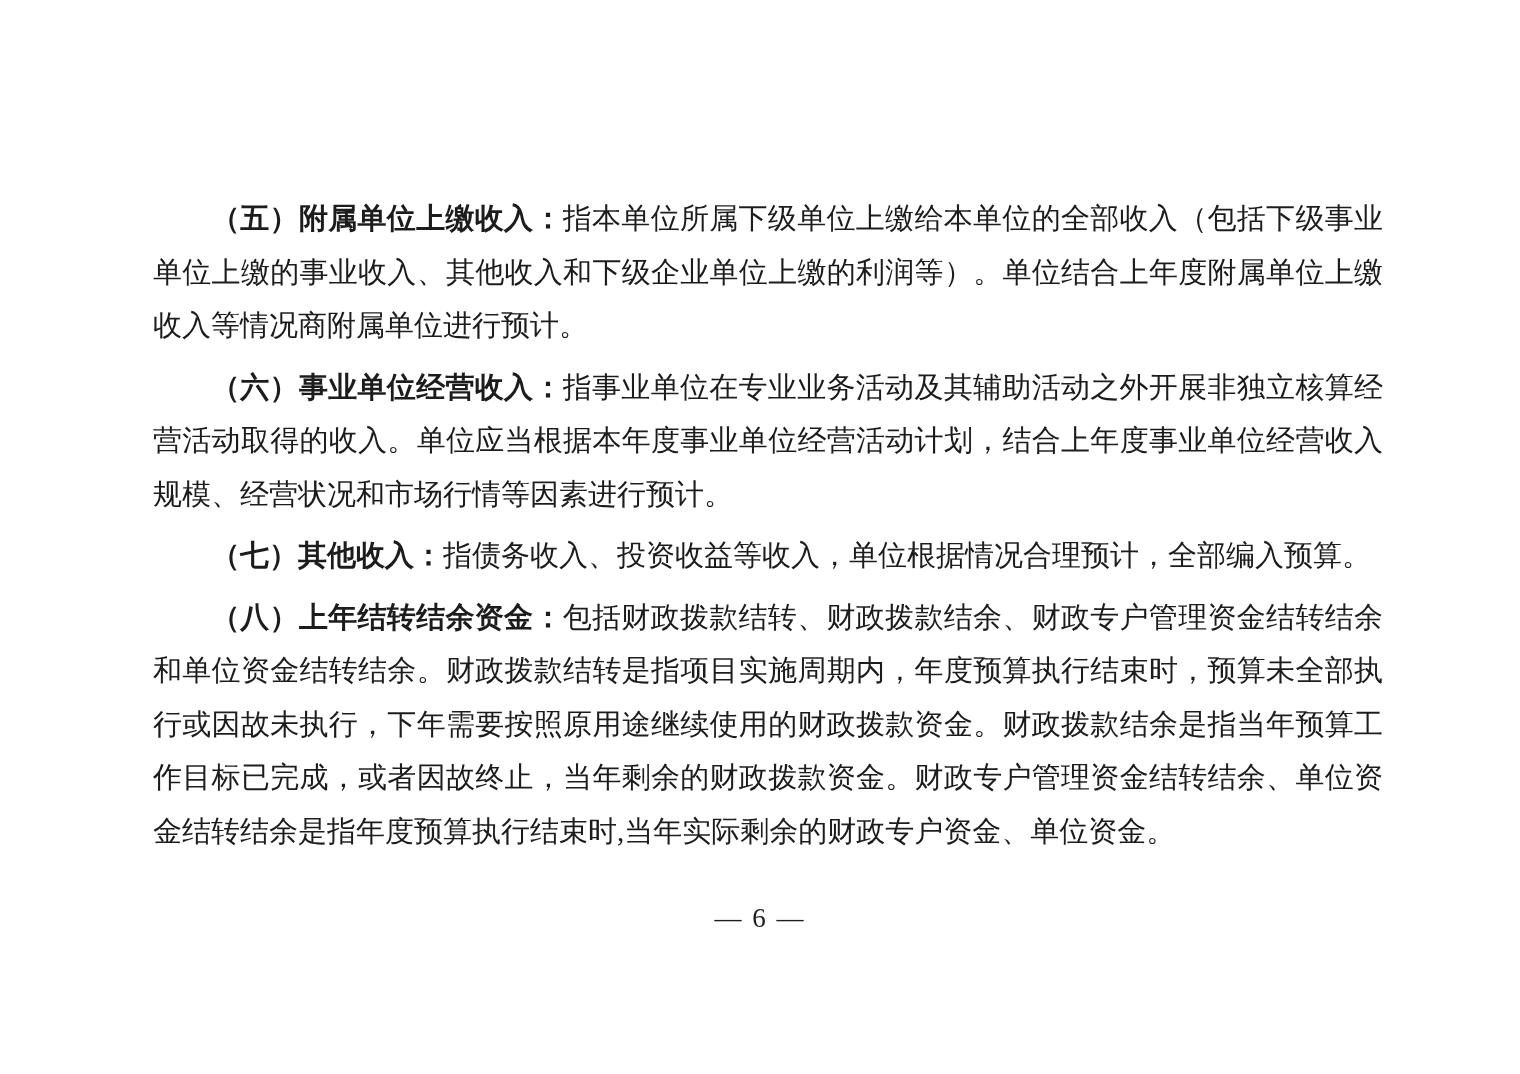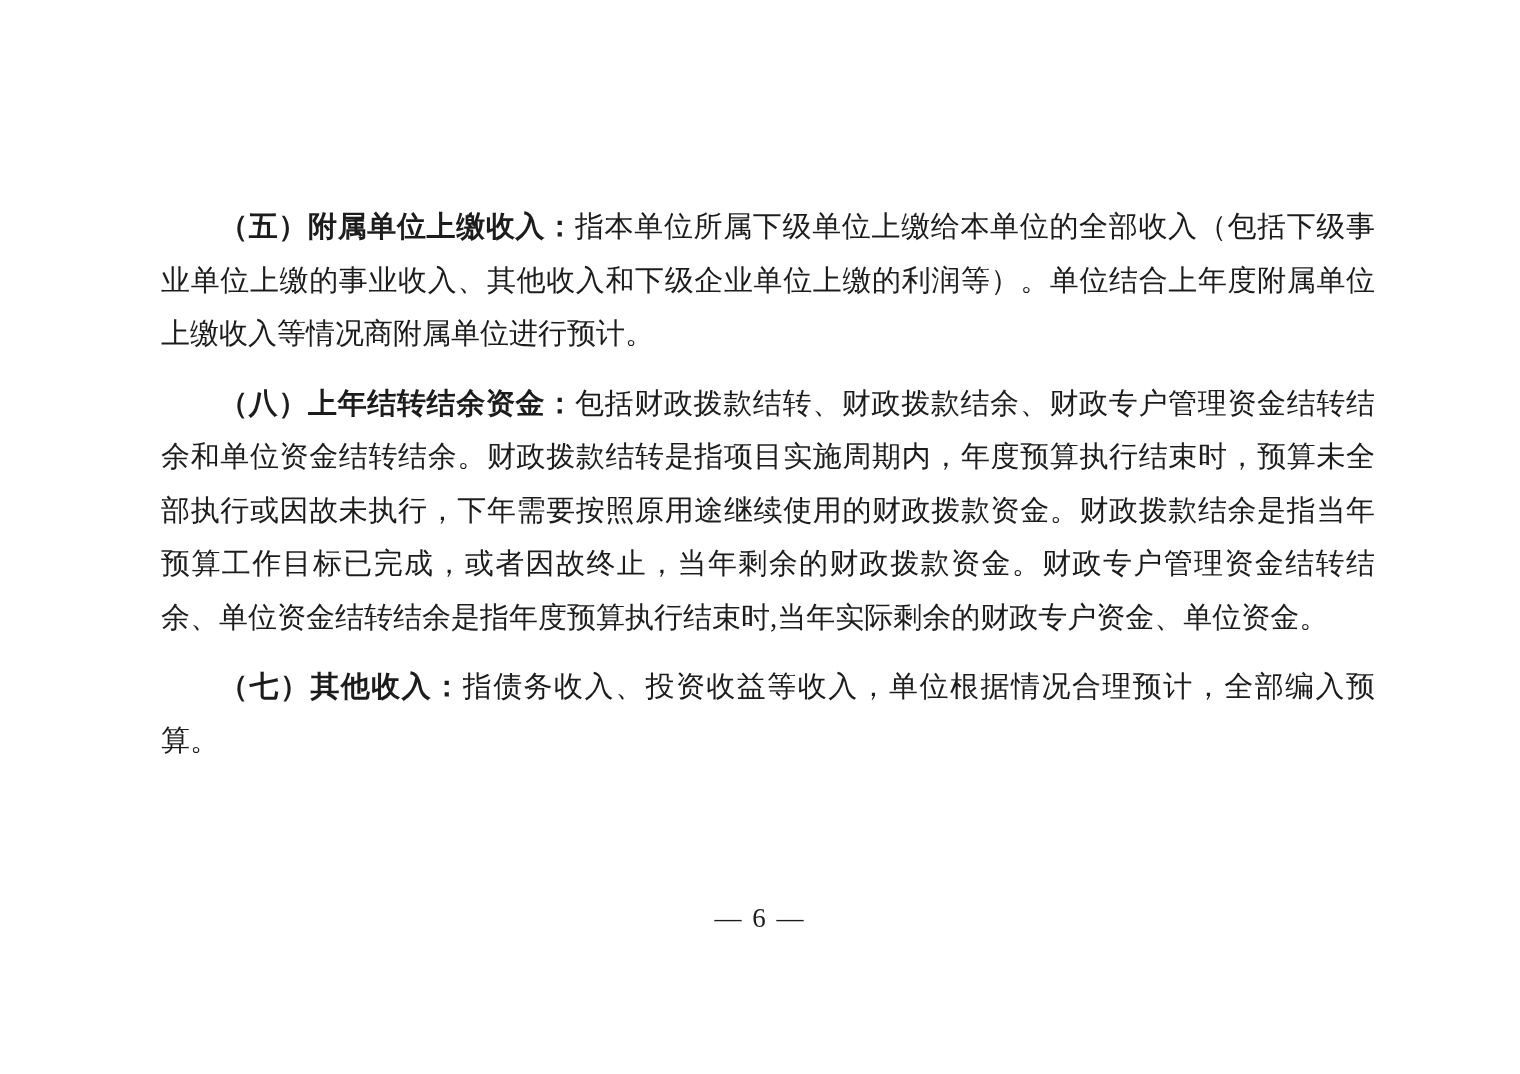--- a/index.html
+++ b/index.html
@@ -16,21 +16,21 @@
     font-family: "Liberation Serif", "DejaVu Serif", serif;
     color: #1c1c1c;
   }
   .content {
     position: absolute;
     left: 145px;
     top: 184px;
     width: 1246px;
   }
   .para {
-    margin: 16px;
+    margin: 8px;
     padding: 0;
     font-size: 29px;
     line-height: 53.5px;
     text-align: justify;
     text-justify: inter-ideograph;
     text-indent: 2em;
     word-break: break-all;
   }
   .para-head {
     font-weight: bold;
@@ -48,17 +48,18 @@
     letter-spacing: 2px;
     color: #1c1c1c;
   }
 </style>
 </head>
 <body>
 
 <div class="page">
   <div class="content">
     <p class="para"><span class="para-head">（五）附属单位上缴收入：</span><span class="para-body">指本单位所属下级单位上缴给本单位的全部收入（包括下级事业单位上缴的事业收入、其他收入和下级企业单位上缴的利润等）。单位结合上年度附属单位上缴收入等情况商附属单位进行预计。</span></p>
+    <p class="para"><span class="para-head">（六）事业单位经营收入：</span><span class="para-body">指事业单位在专业业务活动及其辅助活动之外开展非独立核算经营活动取得的收入。单位应当根据本年度事业单位经营活动计划，结合上年度事业单位经营收入规模、经营状况和市场行情等因素进行预计。</span></p>
+    <p class="para"><span class="para-head">（七）其他收入：</span><span class="para-body">指债务收入、投资收益等收入，单位根据情况合理预计，全部编入预算。</span></p>
     <p class="para"><span class="para-head">（八）上年结转结余资金：</span><span class="para-body">包括财政拨款结转、财政拨款结余、财政专户管理资金结转结余和单位资金结转结余。财政拨款结转是指项目实施周期内，年度预算执行结束时，预算未全部执行或因故未执行，下年需要按照原用途继续使用的财政拨款资金。财政拨款结余是指当年预算工作目标已完成，或者因故终止，当年剩余的财政拨款资金。财政专户管理资金结转结余、单位资金结转结余是指年度预算执行结束时,当年实际剩余的财政专户资金、单位资金。</span></p>
-    <p class="para"><span class="para-head">（七）其他收入：</span><span class="para-body">指债务收入、投资收益等收入，单位根据情况合理预计，全部编入预算。</span></p>
   </div>
   <div class="footer">— 6 —</div>
 </div>
 
 </body></html>

